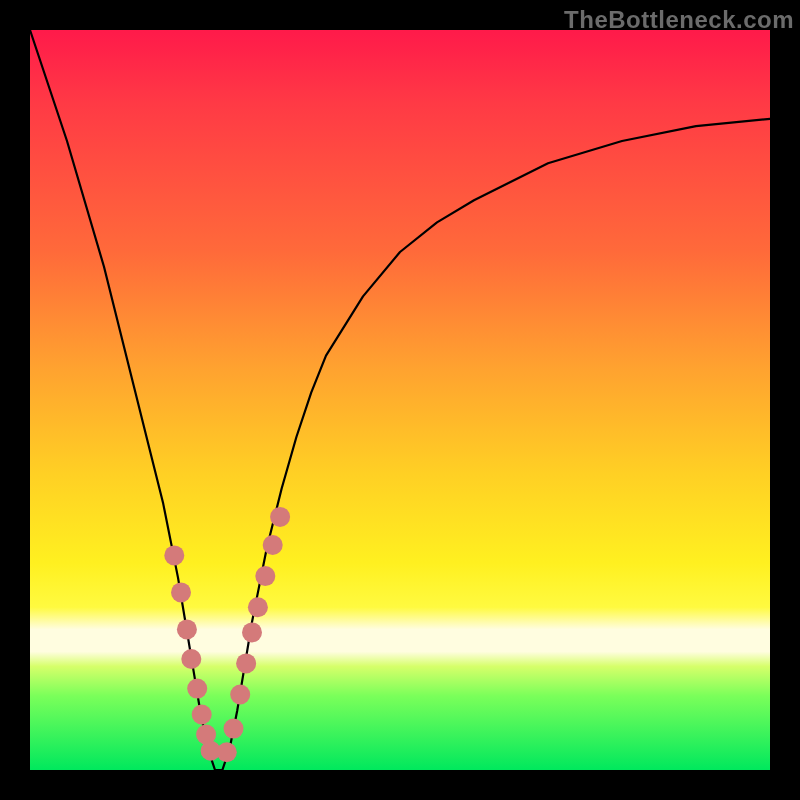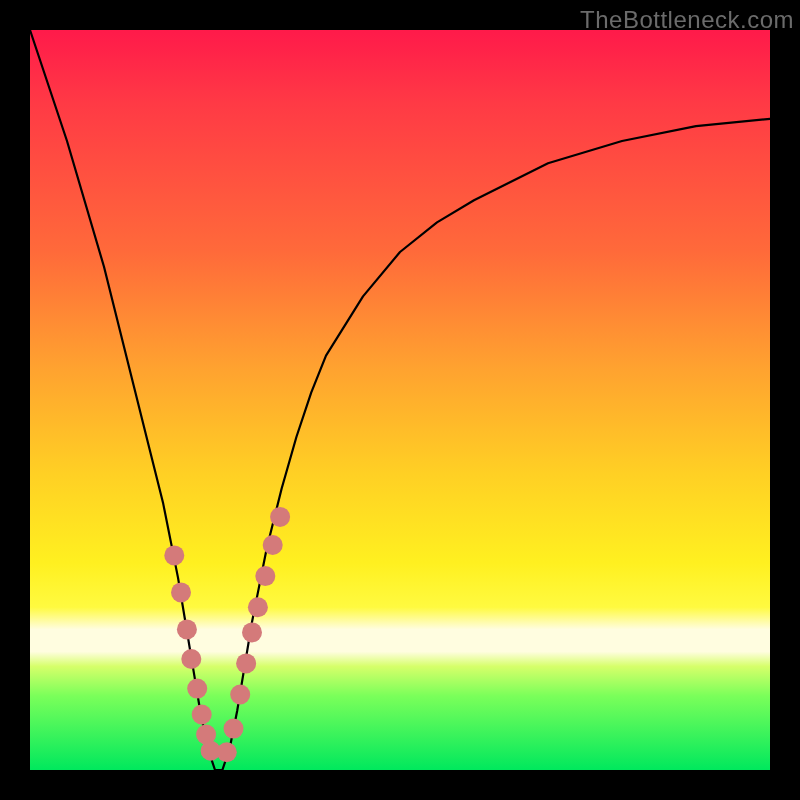--- a/index.html
+++ b/index.html
@@ -37,21 +37,21 @@
       #7aff5a 90%,
       #00e85d 100%
     );
   }
   .watermark {
     position: absolute;
     top: 6px;
     right: 6px;
     font-family: Arial, Helvetica, sans-serif;
     font-size: 24px;
-    font-weight: 400;
+    font-weight: 700;
     letter-spacing: 0.5px;
     color: #6b6b6b;
     pointer-events: none;
   }
   svg.curve {
     position: absolute;
     left: 0;
     top: 0;
     width: 740px;   
     height: 740px;

